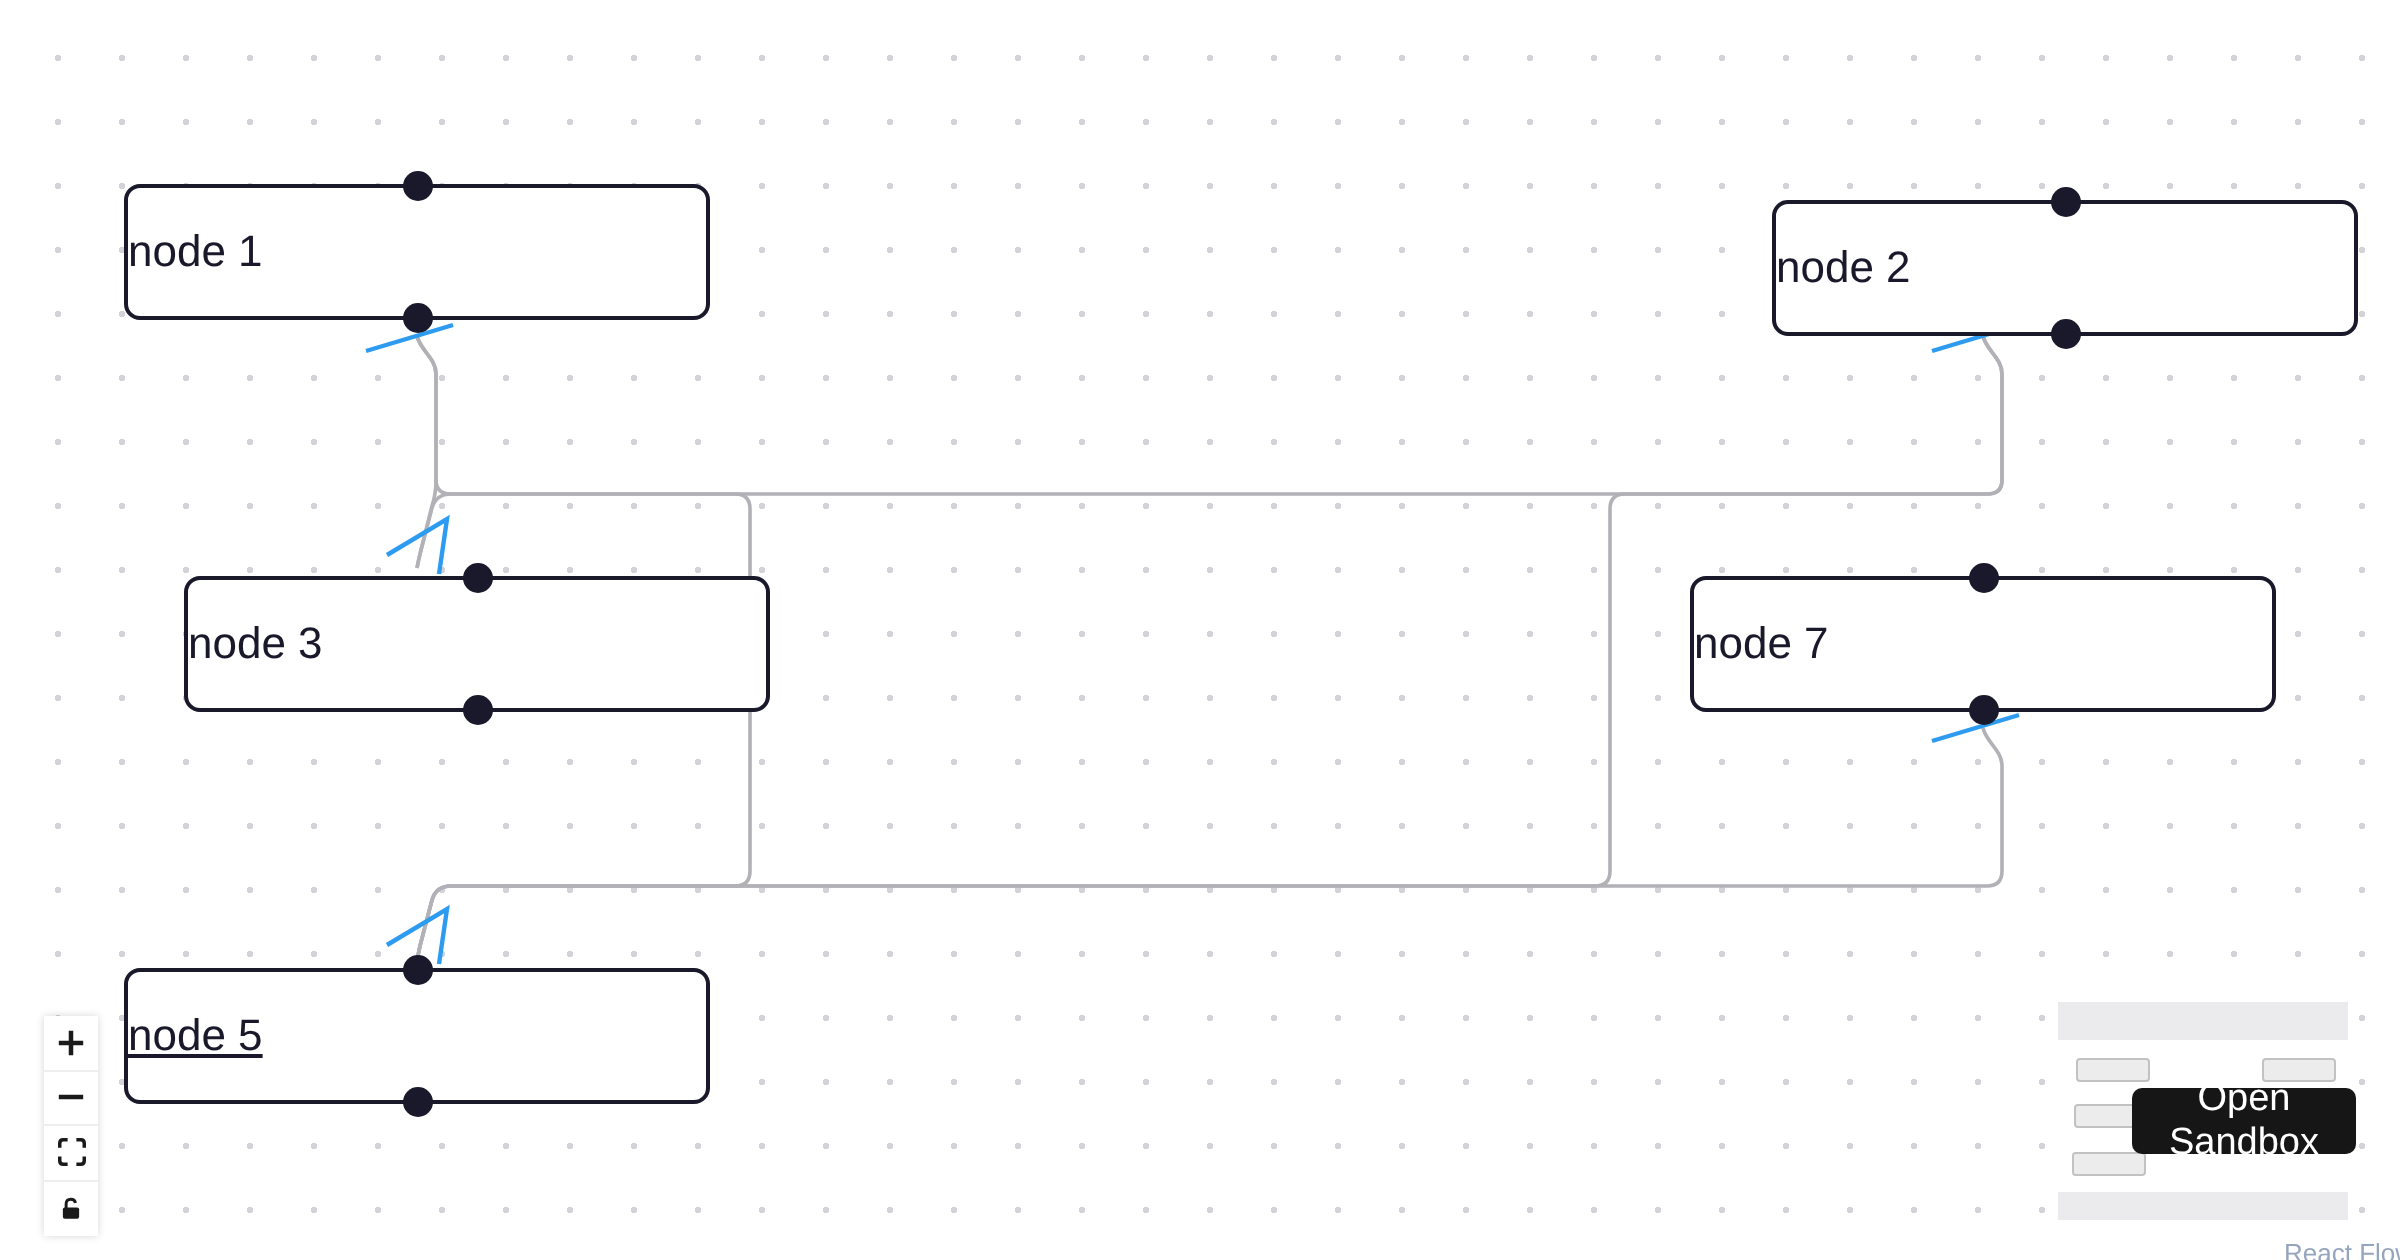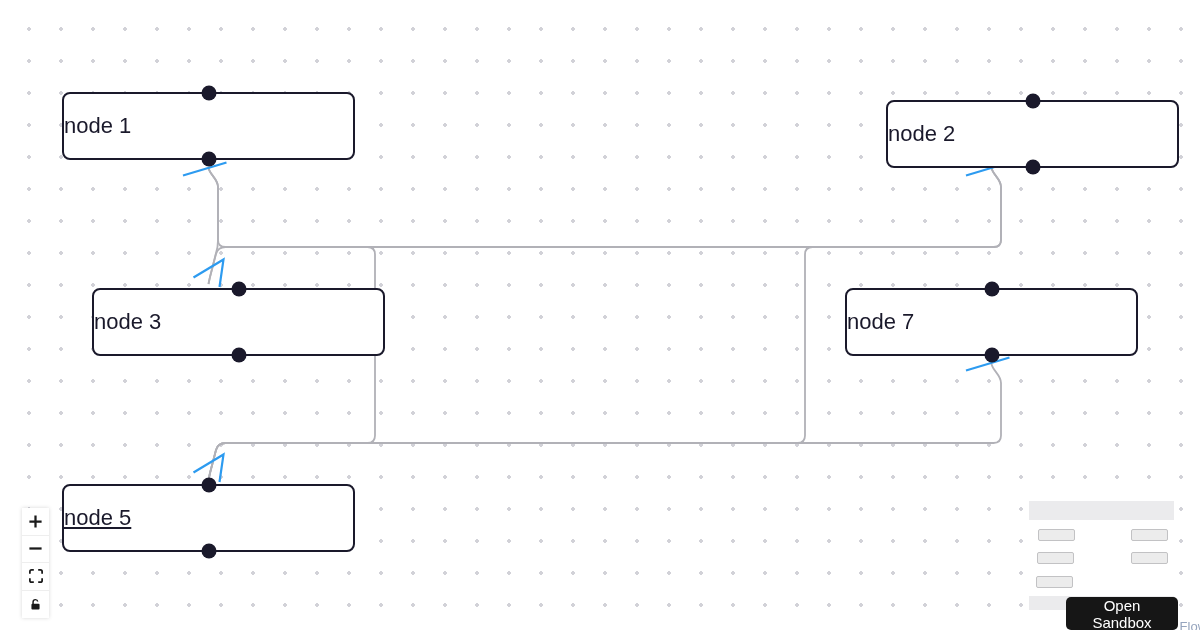--- a/index.html
+++ b/index.html
@@ -42,24 +42,24 @@
     background:#ebebed;
   }
   .rf-minimap .viewport{
     position:absolute;left:0;top:19px;width:145px;height:76px;background:#fff;
   }
   .mini-node{
     position:absolute;width:37px;height:12px;box-sizing:border-box;
     background:#ececec;border:1px solid #c2c2c4;border-radius:2px;
   }
   .open-sandbox{
-    position:absolute;left:1066px;top:597px;width:112px;height:33px;
+    position:absolute;left:1066px;top:544px;width:112px;height:33px;
     background:#161616;color:#fff;border:none;border-radius:5px;
     font-family:"Liberation Sans","DejaVu Sans",sans-serif;
-    font-size:15px;font-weight:500;display:flex;align-items:center;justify-content:center;
+    font-size:19px;font-weight:500;display:flex;align-items:center;justify-content:center;
     cursor:pointer;z-index:20;
   }
   .rf-attribution{
     position:absolute;left:1142px;top:619px;font-size:13px;color:#96a5be;
     text-decoration:none;white-space:nowrap;z-index:5;
   }
 </style>
 </head>
 <body>
 

